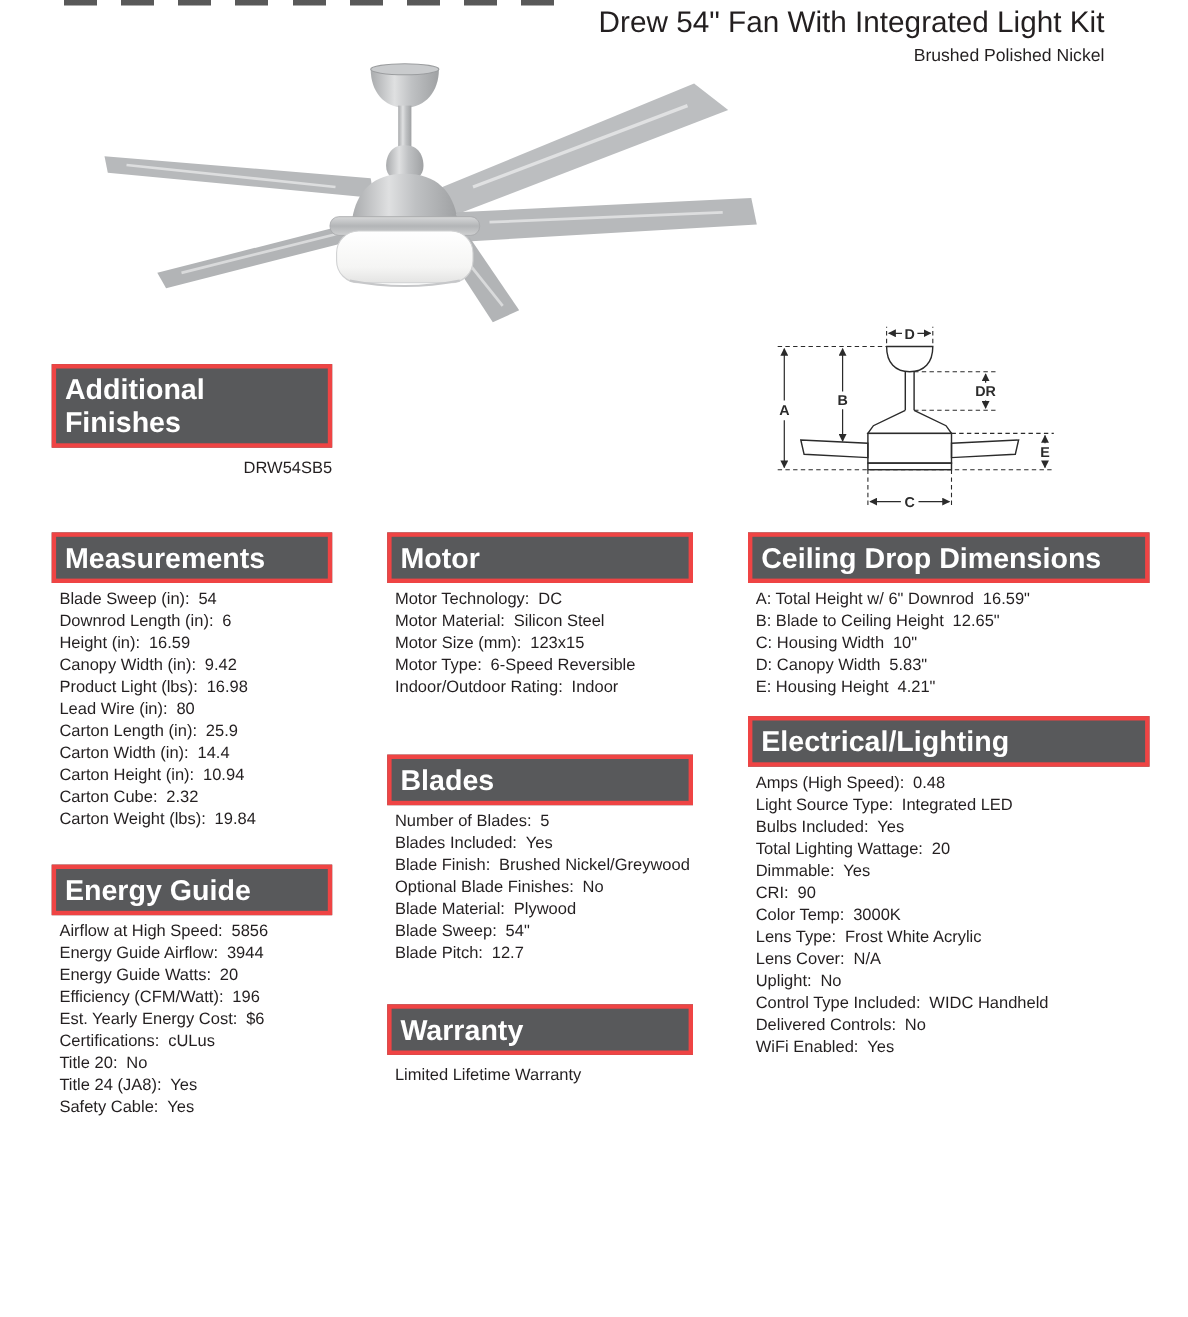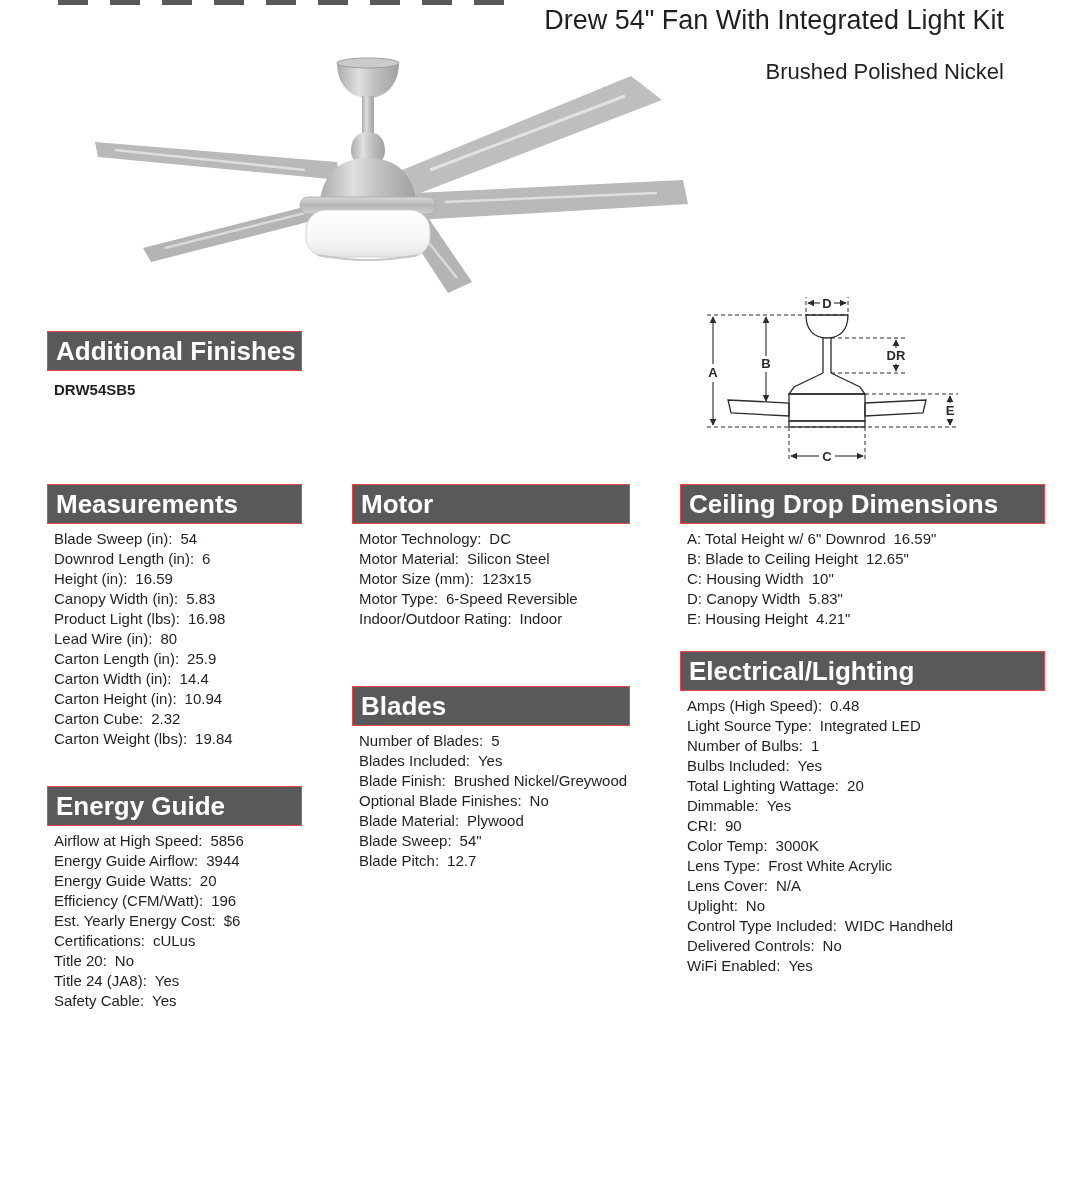--- a/index.html
+++ b/index.html
@@ -16,39 +16,39 @@
   
   .clipped-logo{
     position:absolute;left:58px;top:0;width:462px;height:5px;overflow:hidden;
     background:repeating-linear-gradient(90deg,#2f2f2f 0 30px,transparent 30px 52px);
     opacity:.8;
   }
 
   
   .title-block{position:absolute;top:4px;right:76px;text-align:right;}
   .title-main{font-size:27px;line-height:32px;}
-  .title-sub{font-size:22px;line-height:29px;margin-top:21px;}
+  .title-sub{font-size:16px;line-height:29px;}
   .title-upc{font-size:21px;line-height:28px;}
 
   
   .spec{position:absolute;}
   .spec-heading{
     background:var(--header-bg);color:#fff;font-weight:bold;
     font-size:26px;line-height:30px;padding:4px 4px 4px 8px;
-    border:1px solid #ef4444;
+    border:4px solid #ef4444;
   }
   .spec-rows{margin-top:5px;}
   .spec-row{
     display:flex;justify-content:flex-start;align-items:baseline;
     font-size:15px;line-height:20px;padding:0 3px 0 7px;white-space:nowrap;
   }
   .spec-label{text-align:left;}
   .spec-value{text-align:right;margin-left:8px;}
   .spec-note{font-size:15px;line-height:19px;margin:9px 0 0 7px;}
-  .bold{font-weight:bold;}
+  .bold{font-weight:normal;text-align:right;}
 
   .art{position:absolute;}
 </style>
 </head>
 <body>
 
 <div class="page">
 
   <div class="clipped-logo"></div>
 
@@ -171,21 +171,21 @@
         <div class="spec-row">
           <span class="spec-label">Downrod Length (in):</span>
           <span class="spec-value">6</span>
         </div>
         <div class="spec-row">
           <span class="spec-label">Height (in):</span>
           <span class="spec-value">16.59</span>
         </div>
         <div class="spec-row">
           <span class="spec-label">Canopy Width (in):</span>
-          <span class="spec-value">5.83</span>
+          <span class="spec-value">9.42</span>
         </div>
         <div class="spec-row">
           <span class="spec-label">Product Light (lbs):</span>
           <span class="spec-value">16.98</span>
         </div>
         <div class="spec-row">
           <span class="spec-label">Lead Wire (in):</span>
           <span class="spec-value">80</span>
         </div>
         <div class="spec-row">
@@ -306,20 +306,24 @@
           <span class="spec-label">Blade Sweep:</span>
           <span class="spec-value">54"</span>
         </div>
         <div class="spec-row">
           <span class="spec-label">Blade Pitch:</span>
           <span class="spec-value">12.7</span>
         </div>
       </div>
   </section>
 
+  <section class="spec" style="left:352px;top:913px;width:278px;">
+    <div class="spec-heading">Warranty</div>
+    <div class="spec-note">Limited Lifetime Warranty</div>
+  </section>
 
   <section class="spec" style="left:680px;top:484px;width:365px;">
     <div class="spec-heading">Ceiling Drop Dimensions</div>
     <div class="spec-rows">
         <div class="spec-row">
           <span class="spec-label">A: Total Height w/ 6" Downrod</span>
           <span class="spec-value">16.59"</span>
         </div>
         <div class="spec-row">
           <span class="spec-label">B: Blade to Ceiling Height</span>
@@ -345,24 +349,20 @@
     <div class="spec-rows">
         <div class="spec-row">
           <span class="spec-label">Amps (High Speed):</span>
           <span class="spec-value">0.48</span>
         </div>
         <div class="spec-row">
           <span class="spec-label">Light Source Type:</span>
           <span class="spec-value">Integrated LED</span>
         </div>
         <div class="spec-row">
-          <span class="spec-label">Number of Bulbs:</span>
-          <span class="spec-value">1</span>
-        </div>
-        <div class="spec-row">
           <span class="spec-label">Bulbs Included:</span>
           <span class="spec-value">Yes</span>
         </div>
         <div class="spec-row">
           <span class="spec-label">Total Lighting Wattage:</span>
           <span class="spec-value">20</span>
         </div>
         <div class="spec-row">
           <span class="spec-label">Dimmable:</span>
           <span class="spec-value">Yes</span>

